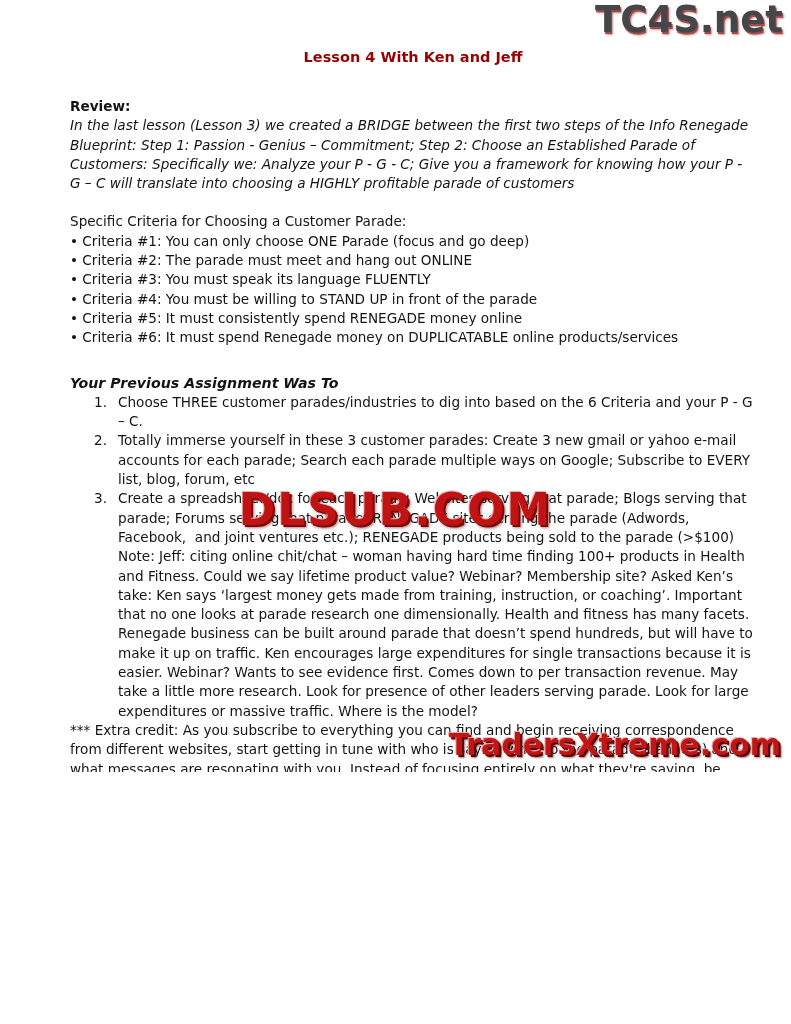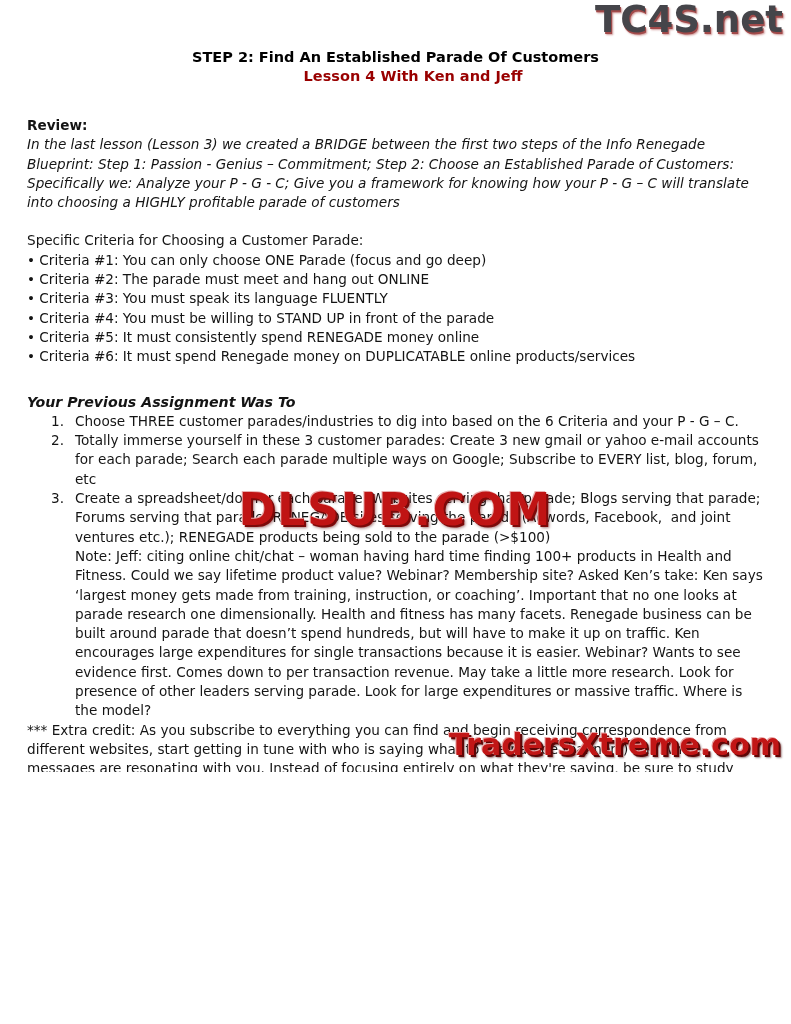--- a/index.html
+++ b/index.html
@@ -31,23 +31,24 @@
     padding-top: 48px;
     text-align: center;
     font-weight: bold;
     font-size: 14.5px;
     line-height: 19px;
     color: #000000;
   }
   .header .lesson-line { color: #990000; padding-left: 35px; }
 
   .content {
-    padding: 0 27px;
+    padding: 0 38px;
     font-size: 13.6px;
     line-height: 19.3px;
+    margin-left: 32px;
   }
 
   .review-block { margin-top: 30px; }
   .review-heading { font-weight: bold; }
   .review-body { white-space: pre-wrap; font-style: italic; }
 
   .criteria-block { margin-top: 19px; }
   .criteria-item { white-space: pre-wrap; }
 
   .assignment-heading {
@@ -105,21 +106,20 @@
   }
 </style>
 </head>
 <body>
 
 <div class="page">
 
   <div class="logo-top">TC4S.net</div>
 
   <div class="header">
-    <div>STEP 2: Find An Established Parade Of Customers</div>
     <div class="lesson-line">Lesson 4 With Ken and Jeff</div>
   </div>
 
   <div class="content">
 
     <div class="review-block">
       <div class="review-heading">Review:</div>
       <div class="review-body">In the last lesson (Lesson 3) we created a BRIDGE between the first two steps of the Info Renegade Blueprint: Step 1: Passion - Genius – Commitment; Step 2: Choose an Established Parade of Customers: Specifically we: Analyze your P - G - C; Give you a framework for knowing how your P - G – C will translate into choosing a HIGHLY profitable parade of customers</div>
     </div>
 

